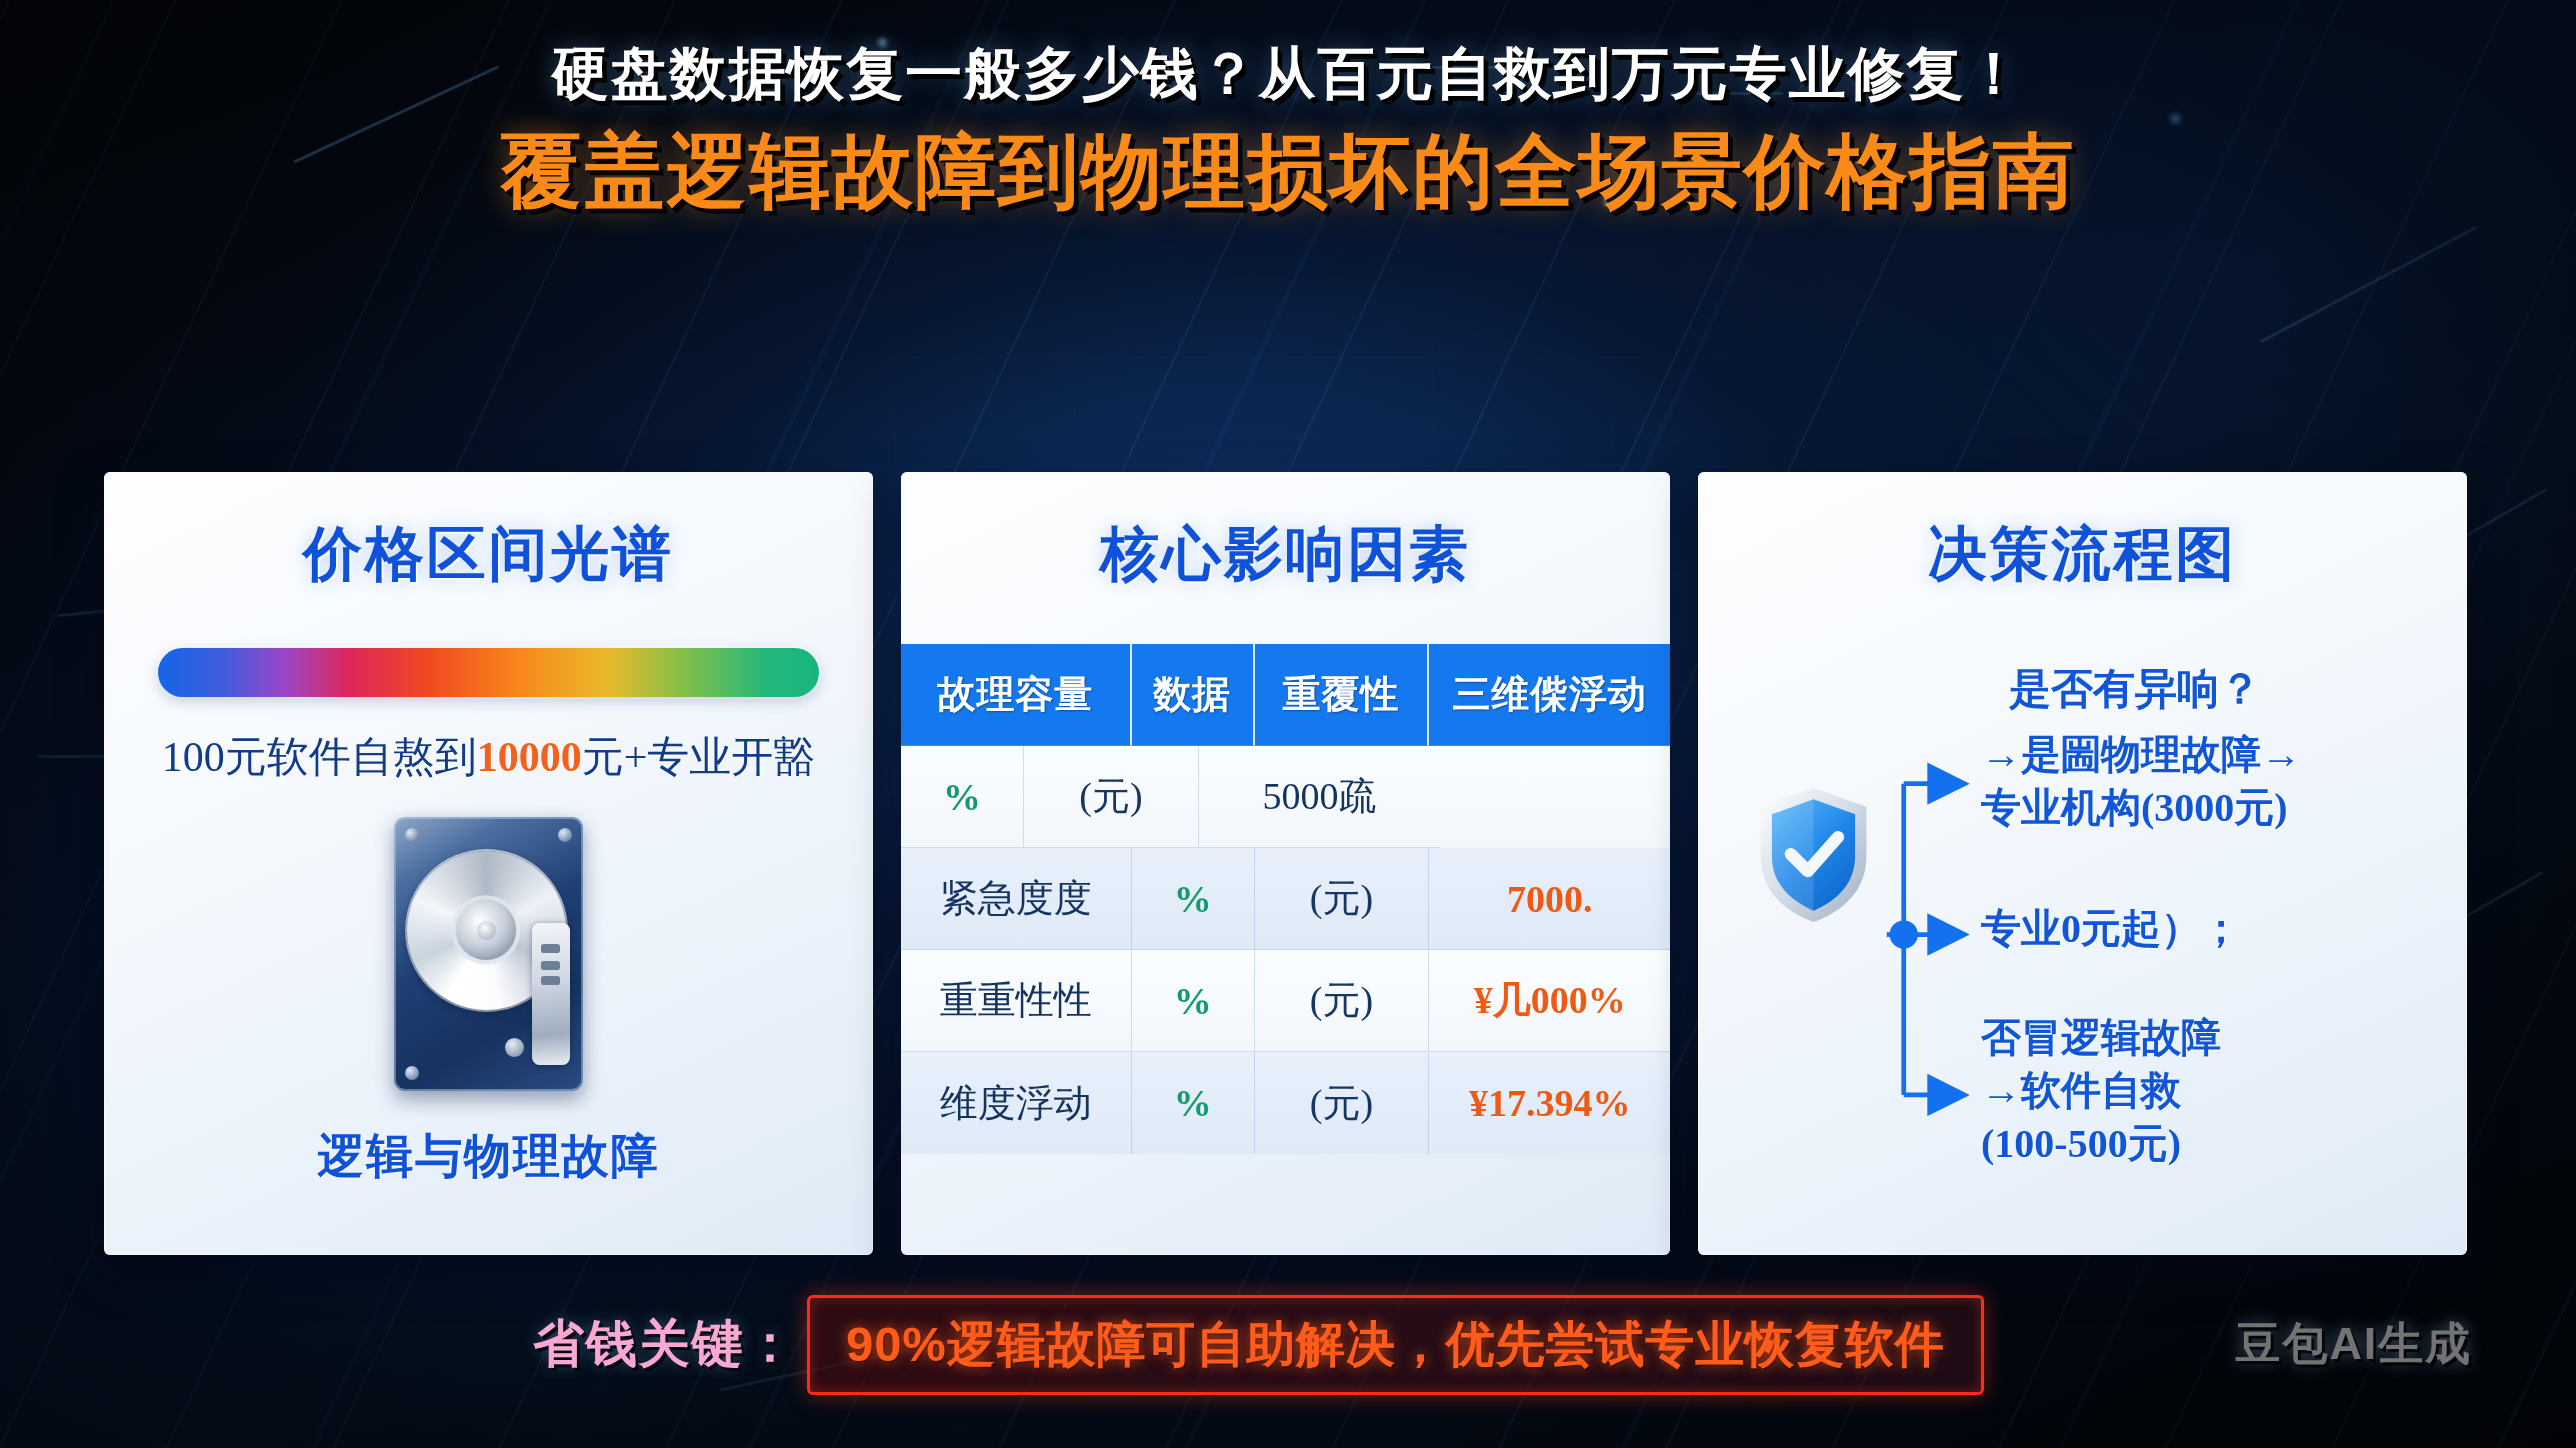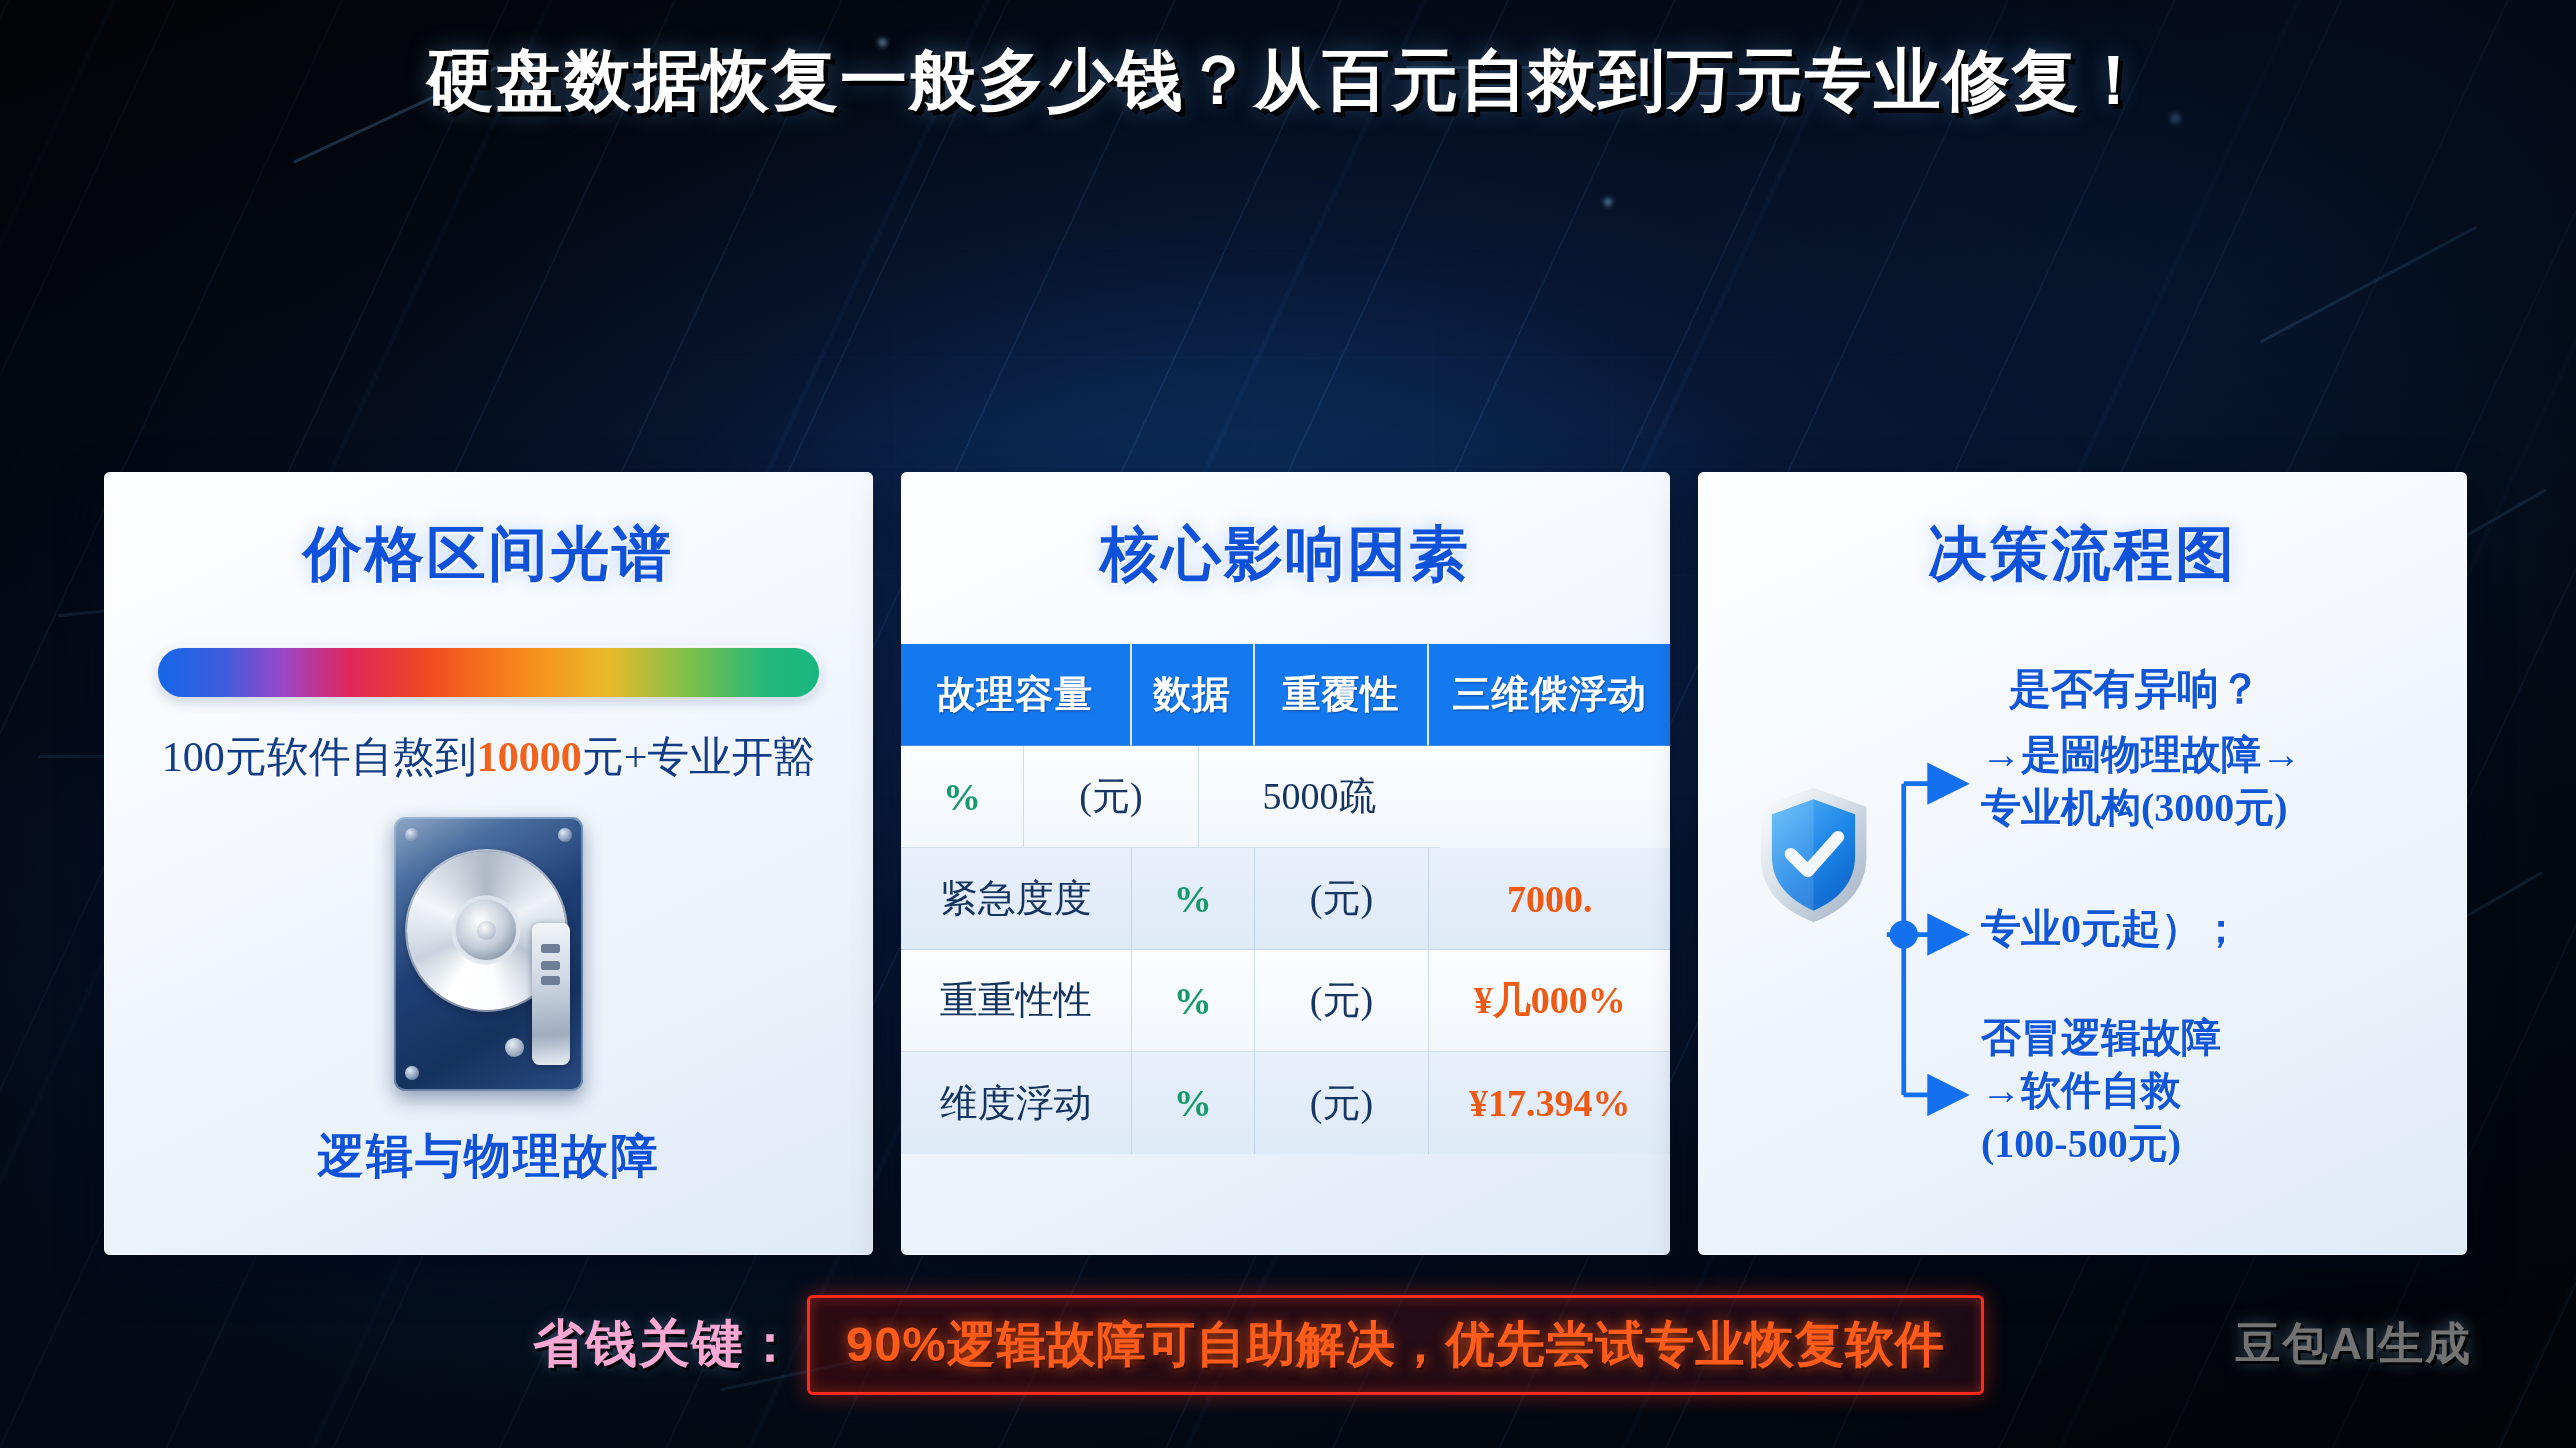--- a/index.html
+++ b/index.html
@@ -36,21 +36,21 @@
   .bg-bokeh { position:absolute; border-radius:50%; filter:blur(1.9px); }
   .bg-dash { position:absolute; background:rgba(110,185,255,.45); border-radius:1.9px; filter:blur(0.6px); }
   .bg-vignette {
     position:absolute; inset:0;
     background:radial-gradient(ellipse 1415px 896px at 50% 50%, rgba(0,0,0,0) 40%, rgba(0,0,0,.55) 100%);
   }
 
   
   .head-wrap { position:absolute; top:38px; left:0; width:2576px; text-align:center; z-index:5; }
   .h-line1 {
-    font-size:67px; font-weight:bold; color:#ffffff; letter-spacing:1.9px; line-height:1.25;
+    font-size:57px; font-weight:bold; color:#ffffff; letter-spacing:1.9px; line-height:1.25;
     text-shadow:
        4.7px 4.7px 0px rgba(0,0,0,.85),
        1.9px 1.9px 0px rgba(0,0,0,.9),
        0 0 24.5px rgba(120,190,255,.40);
   }
   .h-line2 {
     margin-top:11.3px;
     font-size:81px; font-weight:bold; color:#f98a17; letter-spacing:1.9px; line-height:1.25;
     text-shadow:
        4.7px 4.7px 0px rgba(0,0,0,.85),
@@ -219,20 +219,21 @@
   <div class="bg-bokeh" style="left:878px;top:38px;width:9.4px;height:9.4px;background:rgba(150,210,255,.75);"></div>
   <div class="bg-bokeh" style="left:1604px;top:198px;width:7.5px;height:7.5px;background:rgba(150,210,255,.6);"></div>
   <div class="bg-bokeh" style="left:2170px;top:113px;width:11.3px;height:11.3px;background:rgba(120,190,255,.5);"></div>
   <div class="bg-bokeh" style="left:170px;top:981px;width:32px;height:11.3px;border-radius:3.8px;background:rgba(214,206,120,.55);"></div>
   <div class="bg-bokeh" style="left:2340px;top:1113px;width:9.4px;height:9.4px;background:rgba(140,200,255,.5);"></div>
   <div class="bg-vignette"></div>
 </div>
 
 <div class="head-wrap">
   <div class="h-line1">硬盘数据恢复一般多少钱？从百元自救到万元专业修复！</div>
+  <div class="h-line2">覆盖逻辑故障到物理损坏的全场景价格指南</div>
 </div>
 
 <div class="cards">
 
   <div class="card" id="card-1">
     <div class="card-title">价格区间光谱</div>
 
     <div class="spectrum-bar"></div>
 
     <div class="spectrum-caption">

